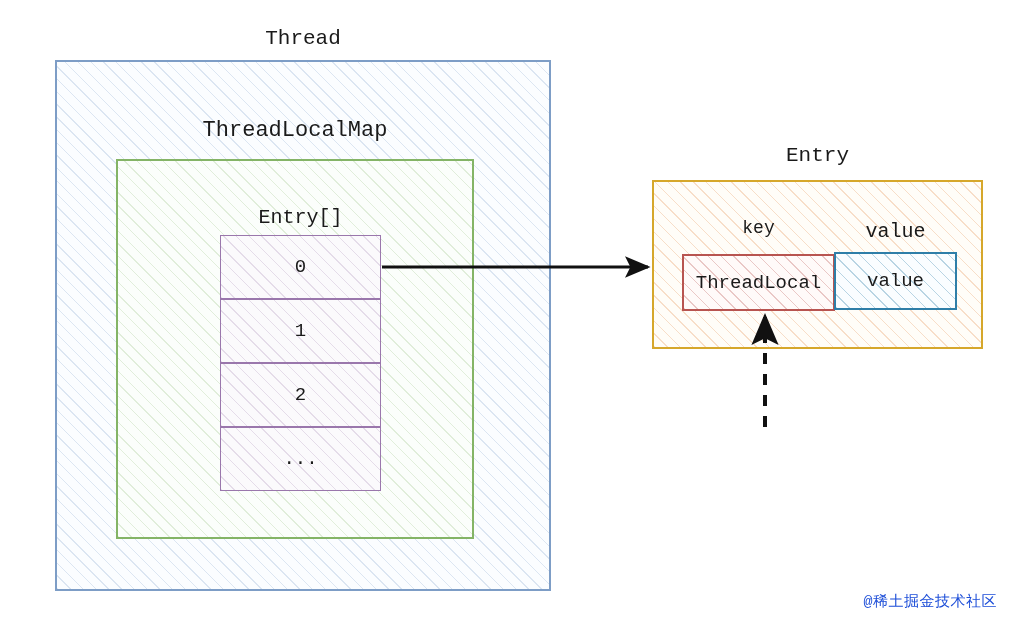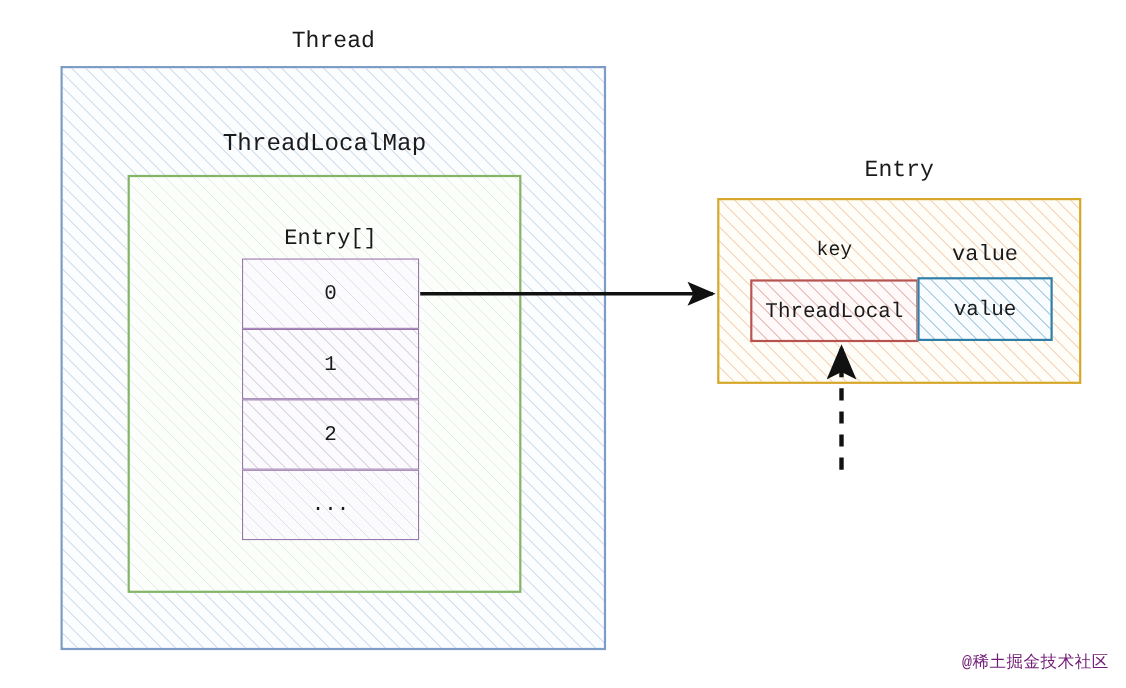--- a/index.html
+++ b/index.html
@@ -155,22 +155,22 @@
   
   #arrow-layer {
     position: absolute;
     left: 0; top: 0; width: 1024px; height: 625px;
     pointer-events: none;
   }
 
   
   #watermark {
     position: absolute;
-    right: 16px; bottom: 14px;
-    color: #701a75;
+    right: 27px; bottom: 14px;
+    color: #1d4ed8;
     font-size: 15px;
     letter-spacing: 0.5px;
     white-space: nowrap;
   }
 </style>
 </head>
 <body>
 
 <div id="canvas">
 

